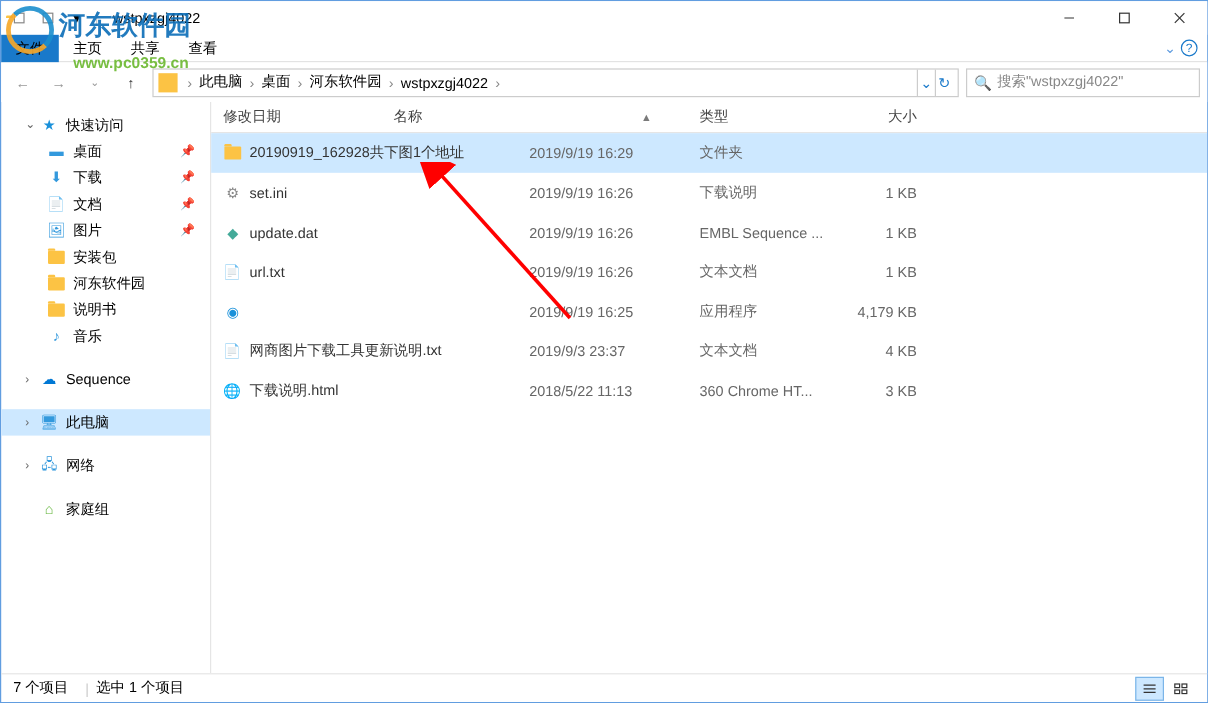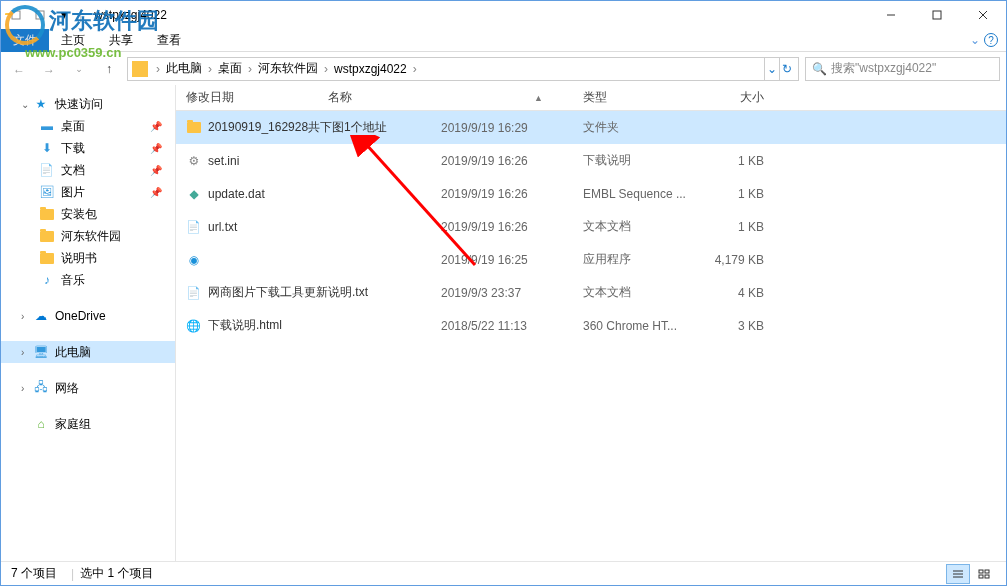--- a/index.html
+++ b/index.html
@@ -9,21 +9,21 @@
     
     .titlebar { height: 28px; display: flex; align-items: center; background: #fff; padding-left: 4px; }
     .qat { display: flex; align-items: center; gap: 2px; }
     .qat-icon { width: 22px; height: 22px; display: flex; align-items: center; justify-content: center; }
     .title { margin-left: 8px; font-size: 12px; }
     .win-controls { margin-left: auto; display: flex; }
     .win-btn { width: 46px; height: 28px; display: flex; align-items: center; justify-content: center; }
     
     .ribbon { height: 23px; display: flex; align-items: center; border-bottom: 1px solid #ddd; }
     .ribbon-tab { padding: 3px 12px; font-size: 12px; }
-    .ribbon-tab.file { background: #1979ca; color: #e5e5e5; }
+    .ribbon-tab.file { background: #1979ca; color: #000000; }
     .ribbon-help { margin-left: auto; display: flex; align-items: center; padding-right: 8px; gap: 4px; }
     
     .address-bar { height: 33px; display: flex; align-items: center; padding: 4px 6px; gap: 6px; background: #fff; }
     .nav-btn { width: 24px; height: 24px; border-radius: 2px; display: flex; align-items: center; justify-content: center; color: #999; }
     .nav-btn.active { color: #333; }
     .breadcrumb { flex: 1; border: 1px solid #ccc; height: 24px; display: flex; align-items: center; padding: 0 4px; background: #fff; }
     .breadcrumb .bc-icon { width: 16px; height: 16px; background: #fcc344; margin-right: 4px; }
     .breadcrumb span { padding: 0 2px; }
     .breadcrumb .sep { color: #888; padding: 0 4px; }
     .refresh { padding: 0 6px; border-left: 1px solid #ccc; height: 22px; display: flex; align-items: center; color: #1979ca; }
@@ -197,21 +197,21 @@
           </div>
         <div class="nav-item indent">
             <span class="nav-icon" style="color:#3399dd">♪</span>
             <span>音乐</span>
           </div>
       </div>
       <div class="nav-group">
         <div class="nav-item">
             <span class="expander">›</span>
             <span class="nav-icon" style="color:#0078d4">☁</span>
-            <span>OneDrive</span>
+            <span>Sequence</span>
           </div>
       </div>
       <div class="nav-group">
         <div class="nav-item selected">
             <span class="expander">›</span>
             <span class="nav-icon" style="color:#3399dd">🖥</span>
             <span>此电脑</span>
           </div>
       </div>
       <div class="nav-group">
@@ -340,21 +340,21 @@
             <rect x="1" y="6" width="4" height="3" fill="none" stroke="#333"></rect>
             <rect x="7" y="6" width="4" height="3" fill="none" stroke="#333"></rect>
           </svg>
         </div>
     </div>
   </div>
 </div>
 
 <div class="watermark">
   <span class="watermark-logo"></span><span class="watermark-text">河东软件园</span><br>
-  <span style="margin-left:20px" class="watermark-url">www.pc0359.cn</span>
+  <span style="margin-left:56px" class="watermark-url">www.pc0359.cn</span>
 </div>
 
 <svg class="red-arrow" width="300" height="140">
   <defs>
       <marker id="ah" markerWidth="12" markerHeight="10" refX="2" refY="5" orient="auto">
         <polygon points="0 0, 12 5, 0 10" fill="#ff0000"></polygon>
       </marker>
     </defs>
   <line x1="290" y1="130" x2="180" y2="8" stroke="#ff0000" stroke-width="3" marker-end="url(#ah)"></line>
 </svg>

